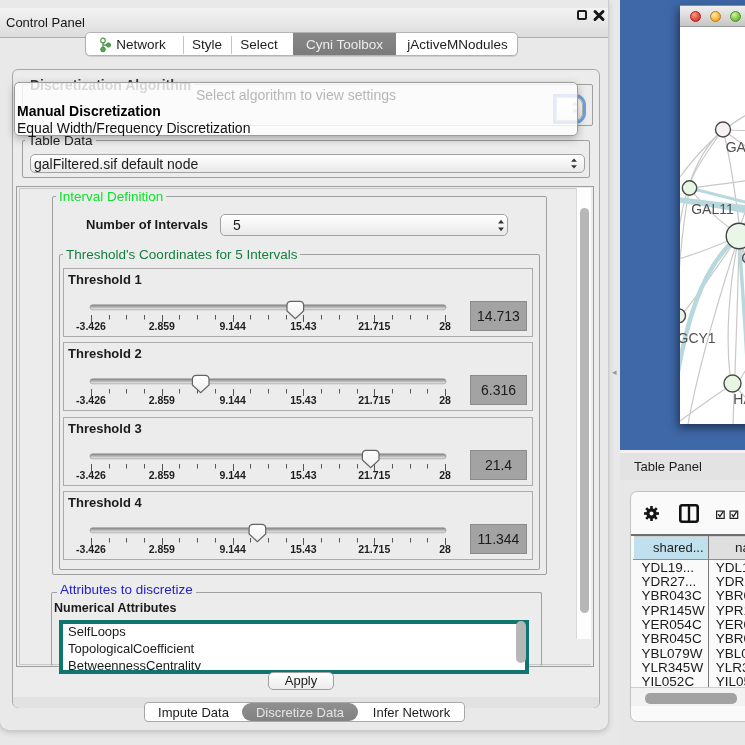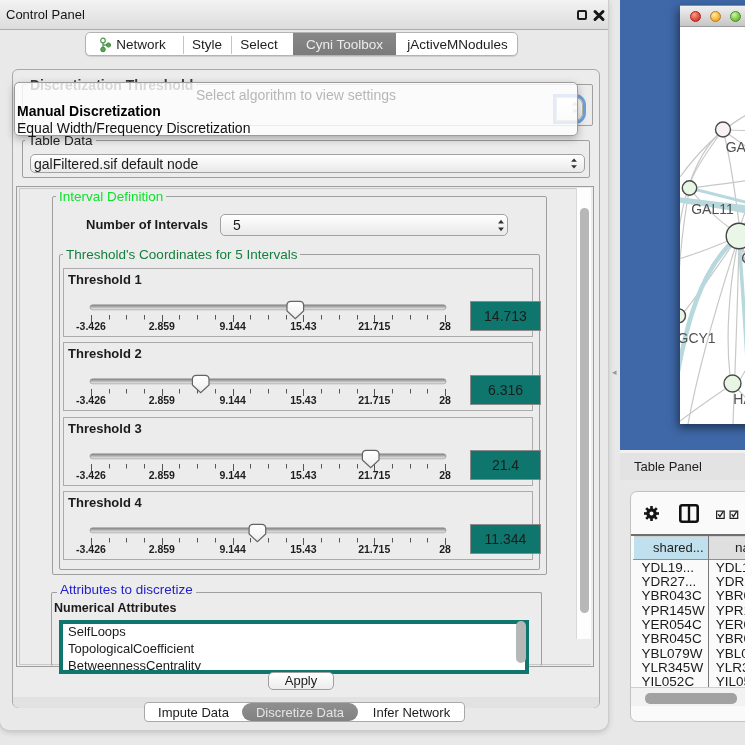--- a/index.html
+++ b/index.html
@@ -2,21 +2,21 @@
 <html><head><meta charset="utf-8">
 <style>
 * { margin:0; padding:0; box-sizing:border-box; }
 html,body { width:745px; height:745px; overflow:hidden; background:#e8e8e8;
   font-family:"Liberation Sans", sans-serif; color:#1b1b1b; }
 
 
 #lwin { position:absolute; left:0; top:0; width:608px; height:730px; background:#e9e9e9;
   border-radius:0 0 9px 9px;
   box-shadow:0 0 0 1px #cccccc, 0 2px 6px rgba(0,0,0,0.2); }
-#ltitle { position:absolute; left:0; top:0; width:100%; height:30px;
+#ltitle { position:absolute; left:0; top:8px; width:100%; height:30px;
   background:linear-gradient(#f3f3f3,#dcdcdc); border-bottom:1px solid #ababab; }
 #ltitle span { position:absolute; left:6px; top:7px; font-size:13px; color:#151515; }
 #btn-sq { position:absolute; left:577px; top:10px; width:9.5px; height:9.5px;
   border:2px solid #1c1c1c; border-radius:2px; }
 #btn-x { position:absolute; left:592px; top:8px; }
 
 
 #tabbar { position:absolute; left:85px; top:32px; width:433px; height:24px; background:#fff;
   border:1px solid #b3b3b3; border-radius:5px; box-shadow:0 1px 1px rgba(0,0,0,0.12); overflow:hidden; }
 .tab { position:absolute; top:0; height:100%; font-size:13.5px; color:#1d1d1d;
@@ -37,21 +37,21 @@
 
 .combo { position:absolute; background:linear-gradient(#ffffff,#e9e9e9); border:1px solid #a2a2a2;
   border-radius:5px; font-size:14px; }
 .combo span { position:absolute; left:3px; top:50%; transform:translateY(-50%); }
 .updn { position:absolute; width:8px; }
 
 
 .thrbox { position:absolute; width:470px; height:69px; border:1px solid #ababab; }
 .thrlab { position:absolute; font-size:13px; font-weight:bold; }
 .sld { position:absolute; }
-.valbox { position:absolute; left:470px; width:71px; height:30px; background:#0f766e;
+.valbox { position:absolute; left:470px; width:57px; height:30px; background:#a3a3a3;
   border:1px solid #8b8b8b; font-size:14px; text-align:center; line-height:28px; }
 
 
 #numlist { position:absolute; left:59px; top:620px; width:470px; height:54px; background:#fff;
   border:4px solid #0f766e; font-size:13px; overflow:hidden; }
 #numlist div { padding-left:5px; height:16.9px; line-height:16.9px; }
 
 
 .vtrack { position:absolute; background:#fdfdfd; }
 .vthumb { position:absolute; background:#b7b7b7; border-radius:5px; }
@@ -134,21 +134,21 @@
     <div class="tab" style="left:100px;width:42px">Style</div>
     <div class="tsep" style="left:145px"></div>
     <div class="tab" style="left:152px;width:42px">Select</div>
     <div id="tabsel">Cyni Toolbox</div>
     <div class="tab" style="left:310px;width:123px">jActiveMNodules</div>
   </div>
 
   <div id="pane"></div>
 
   <div class="grp" style="left:22px;top:84px;width:571px;height:42px"></div>
-  <div class="gtitle" style="left:27px;top:77px;font-weight:bold;color:#3a3a3a;font-size:14px">Discretization Threshold</div>
+  <div class="gtitle" style="left:27px;top:77px;font-weight:bold;color:#3a3a3a;font-size:14px">Discretization Algorithm</div>
   <div class="combo" style="left:556px;top:97px;width:27px;height:24px;border-radius:0 8px 8px 0;border-color:#b5b5b5;box-shadow:0 0 0 3px rgba(77,142,212,0.8)"></div>
   <svg class="updn" style="left:571px;top:100px;opacity:0.55" width="9" height="15" viewBox="0 0 9 15">
     <path d="M1.2,5.2 L4.5,1 L7.8,5.2 Z M1.2,9.8 L4.5,14 L7.8,9.8 Z" fill="#777"></path>
   </svg>
 
   <div class="grp" style="left:22px;top:140px;width:568px;height:38px"></div>
   <div class="gtitle" style="left:25px;top:133px;color:#222">Table Data</div>
   <div class="combo" style="left:30px;top:154px;width:555px;height:19px">
       <span>galFiltered.sif default node</span>
     </div>

